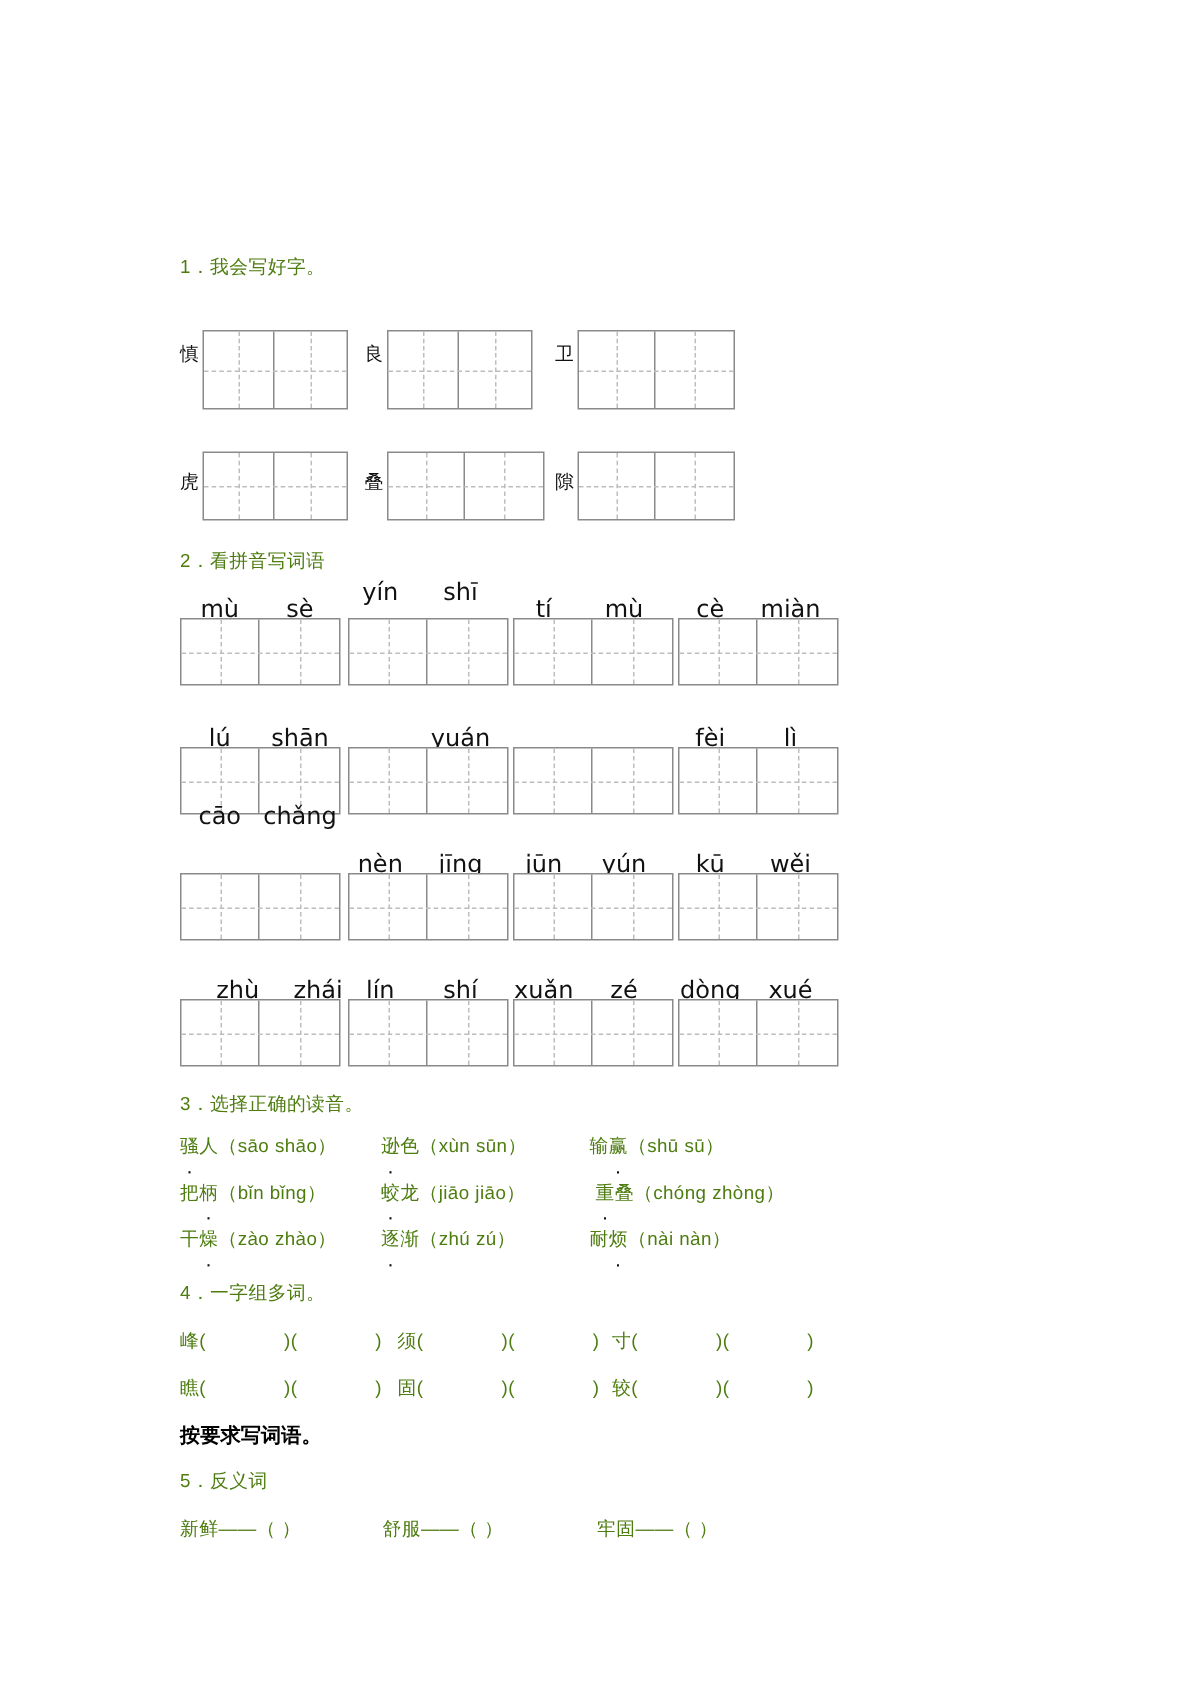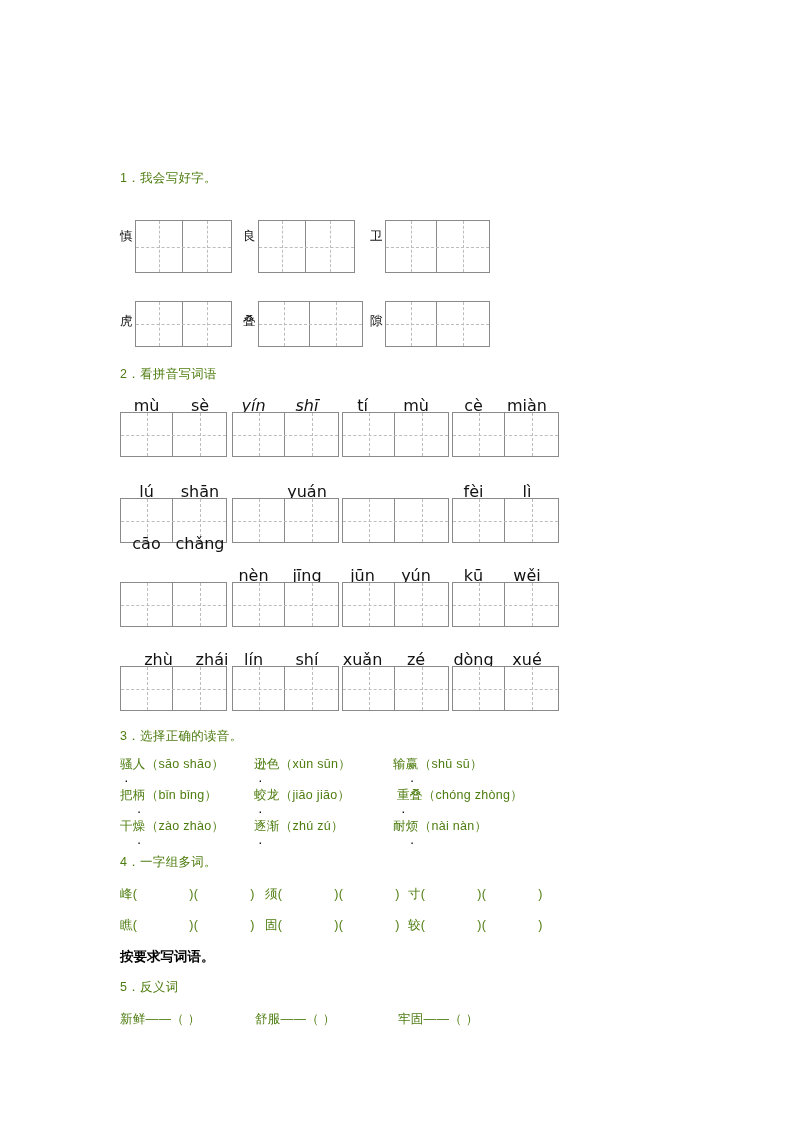--- a/index.html
+++ b/index.html
@@ -199,21 +199,21 @@
 
   <div class="pinyin-row" style="top:396px;left:120px;width:107px;">
     <div class="pinyin-syl" style="width:53px;">mù</div>
     <div class="pinyin-syl" style="width:54px;">sè</div>
   </div>
   <div class="tian-grid" style="top:412px;left:120px;width:107px;height:45px;">
     <div class="tian-cell" style="width:53px;"></div>
     <div class="tian-cell" style="width:54px;"></div>
   </div>
 
-  <div class="pinyin-row" style="top:396px;left:227px;width:107px;font-style:italic;">
+  <div class="pinyin-row" style="top:385px;left:227px;width:107px;">
     <div class="pinyin-syl" style="width:53px;">yín</div>
     <div class="pinyin-syl" style="width:54px;">shī</div>
   </div>
   <div class="tian-grid" style="top:412px;left:232px;width:107px;height:45px;">
     <div class="tian-cell" style="width:53px;"></div>
     <div class="tian-cell" style="width:54px;"></div>
   </div>
 
   <div class="pinyin-row" style="top:396px;left:336px;width:107px;">
     <div class="pinyin-syl" style="width:53px;">tí</div>

